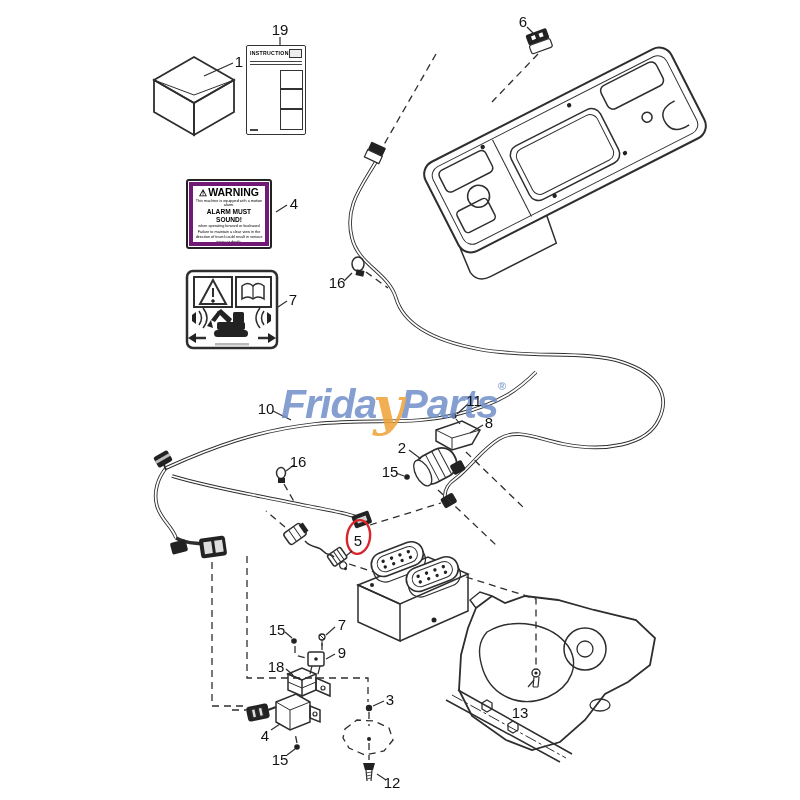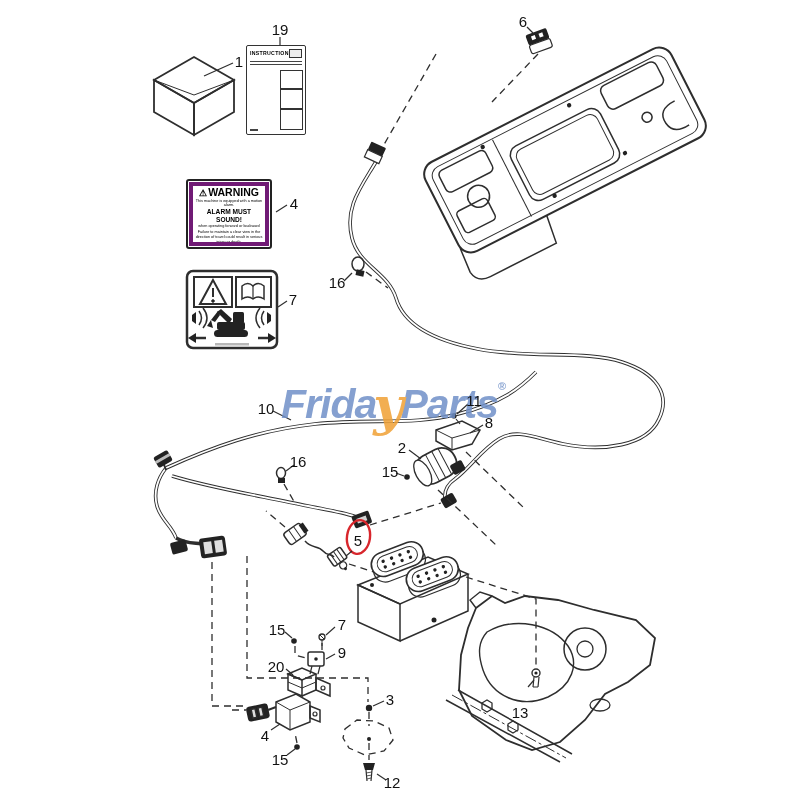--- a/index.html
+++ b/index.html
@@ -381,20 +381,20 @@
 <span class="co" style="left:266px;top:408px">10</span>
 <span class="co" style="left:474px;top:400px">11</span>
 <span class="co" style="left:489px;top:422px">8</span>
 <span class="co" style="left:402px;top:447px">2</span>
 <span class="co" style="left:390px;top:471px">15</span>
 <span class="co" style="left:298px;top:461px">16</span>
 <span class="co" style="left:358px;top:540px">5</span>
 <span class="co" style="left:277px;top:629px">15</span>
 <span class="co" style="left:342px;top:624px">7</span>
 <span class="co" style="left:342px;top:652px">9</span>
-<span class="co" style="left:276px;top:666px">20</span>
+<span class="co" style="left:276px;top:666px">18</span>
 <span class="co" style="left:265px;top:735px">4</span>
 <span class="co" style="left:280px;top:759px">15</span>
 <span class="co" style="left:390px;top:699px">3</span>
 <span class="co" style="left:392px;top:782px">12</span>
 <span class="co" style="left:520px;top:712px">13</span>
 
 </div>
 
 </body></html>

